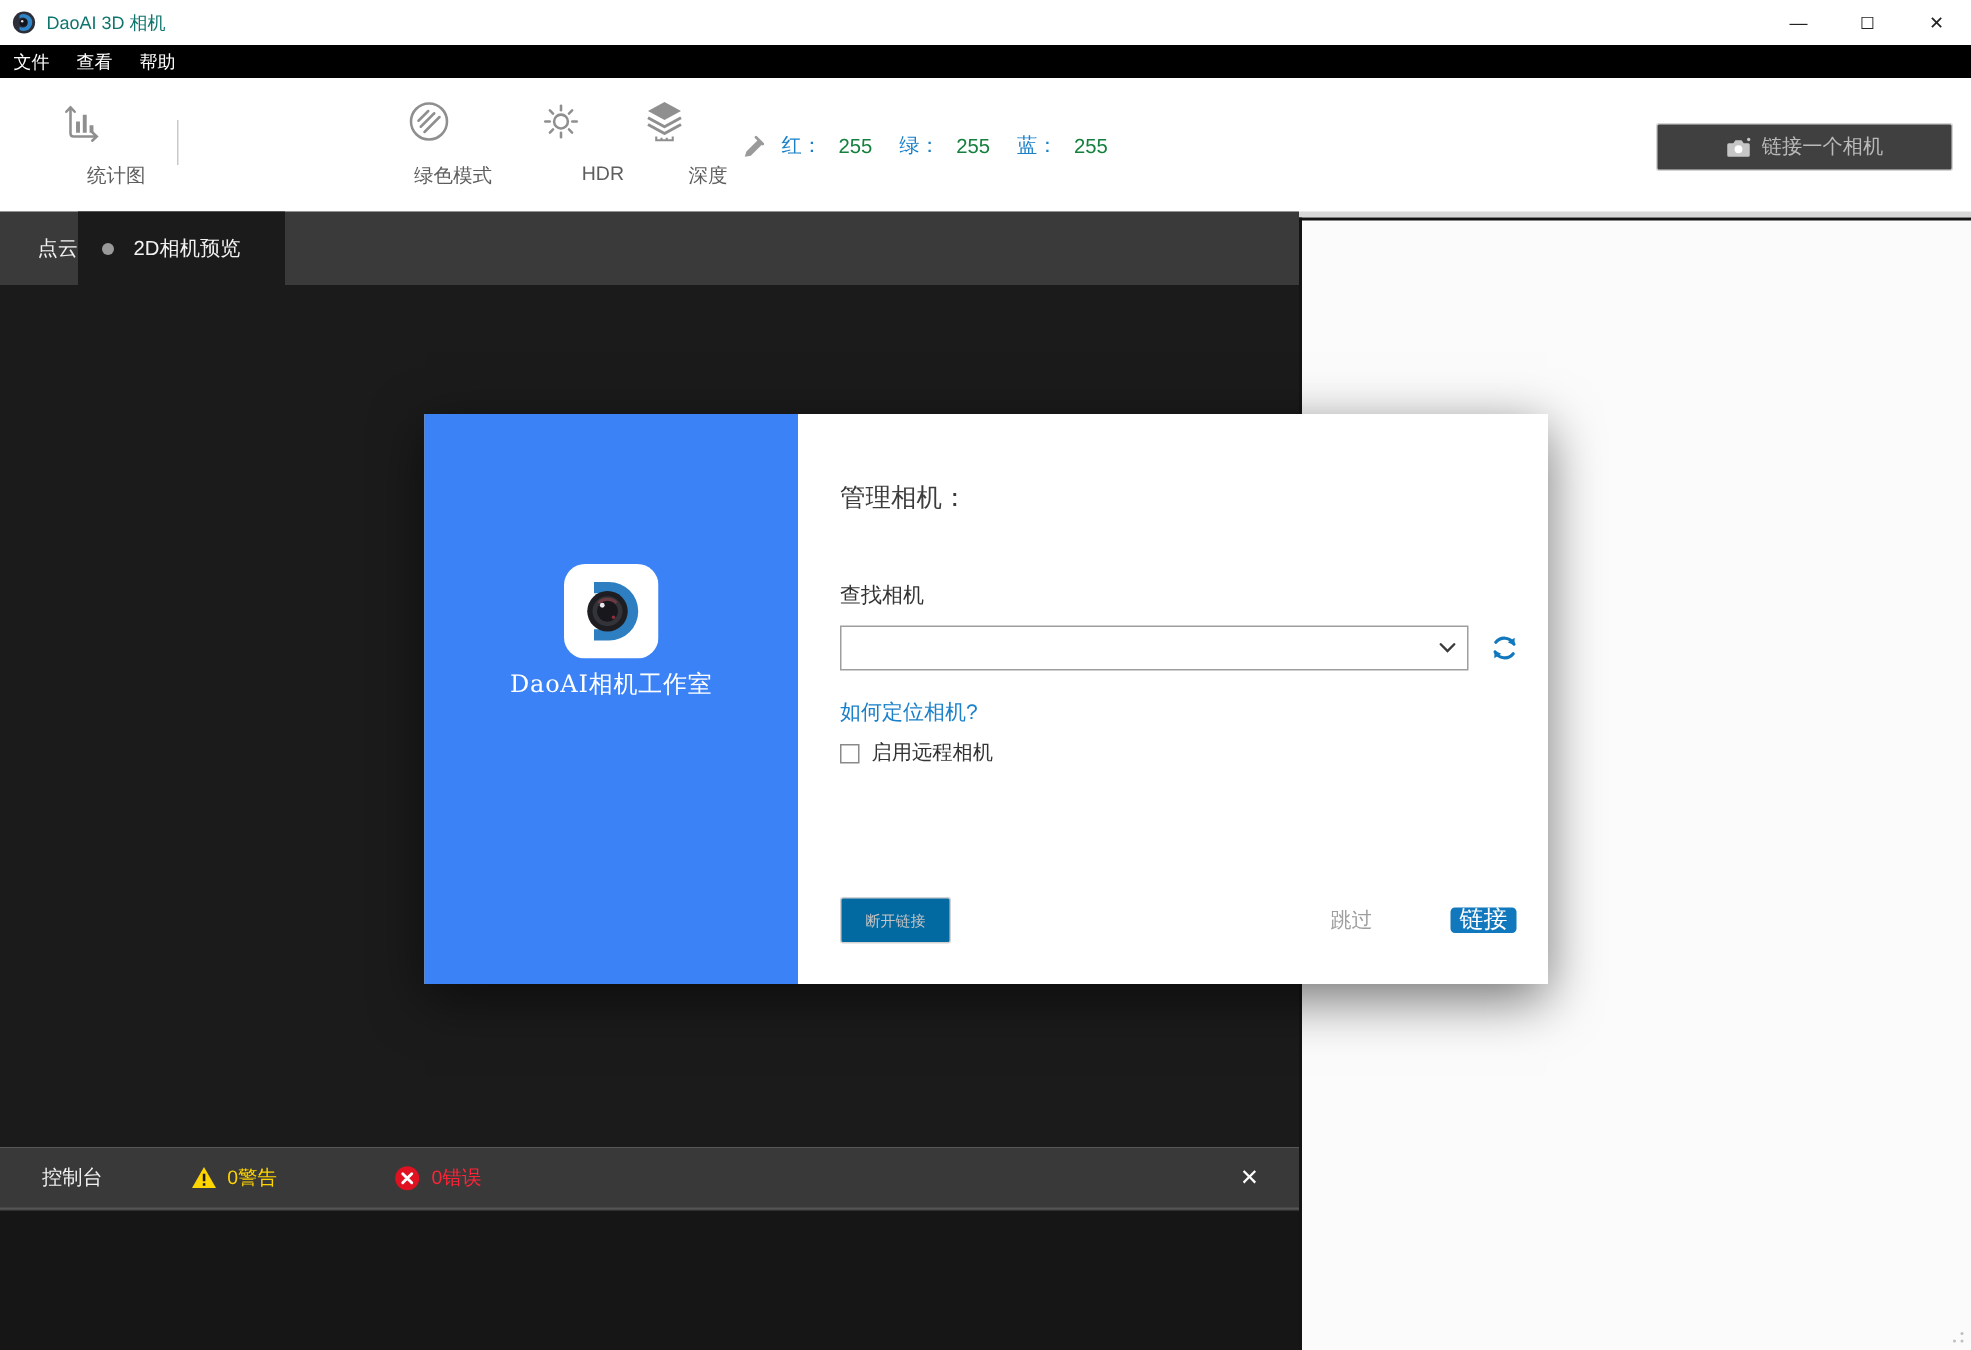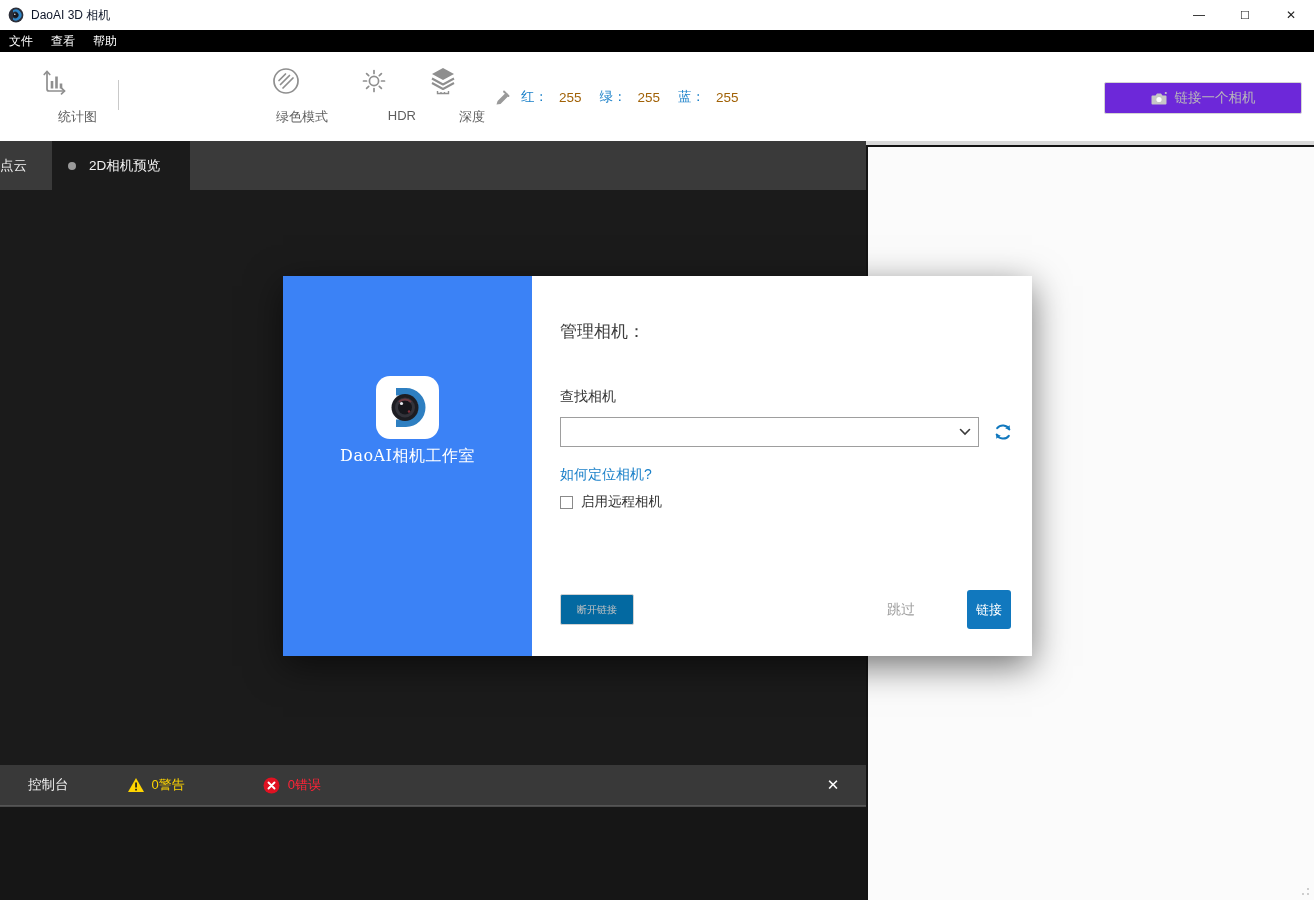--- a/index.html
+++ b/index.html
@@ -2,46 +2,46 @@
 <html><head>
 <meta charset="utf-8">
 <style>
   * { margin:0; padding:0; box-sizing:border-box; }
   html,body { width:1314px; height:900px; overflow:hidden; }
   body { position:relative; background:#d9d9d9; font-family:"Liberation Sans",sans-serif; }
 
   
   .titlebar { position:absolute; left:0; top:0; width:1314px; height:30px; background:#ffffff; display:flex; align-items:center; }
   .titlebar .app-icon { margin-left:8px; width:16px; height:16px; }
-  .titlebar .title { margin-left:7px; font-size:12px; color:#0f172a; }
+  .titlebar .title { margin-left:7px; font-size:12px; color:#0f766e; }
   .win-controls { margin-left:auto; display:flex; height:30px; }
   .win-btn { width:46px; height:30px; display:flex; align-items:center; justify-content:center; font-size:12px; color:#222; cursor:default; }
   .win-btn.max { font-size:11px; }
 
   
   .menubar { position:absolute; left:0; top:30px; width:1314px; height:22px; background:#000; display:flex; align-items:center; }
   .menu-item { color:#fff; font-size:12px; padding:0 9px; height:22px; display:flex; align-items:center; }
 
   
   .toolbar { position:absolute; left:0; top:52px; width:1314px; height:89px; background:#fff; }
   .tool-item { position:absolute; top:10px; width:84px; text-align:right; }
   .tool-item .ticon { height:38px; display:flex; align-items:center; justify-content:center; }
   .tool-item .tlabel { margin-top:8px; font-size:13px; color:#5e5e5e; }
   .tool-sep { position:absolute; left:118px; top:28px; width:1px; height:30px; background:#c9c9c9; }
   .rgb-row { position:absolute; left:494px; top:36px; display:flex; align-items:center; font-size:13.5px; }
   .rgb-pair { display:flex; align-items:center; margin-right:18px; }
   .rgb-label { color:#1a80c9; margin-right:11px; }
-  .rgb-value { color:#a16207; }
-  .connect-camera-btn { position:absolute; left:1104px; top:30px; width:198px; height:32px; background:#6d28d9; border:1px solid #d4d4d4; border-radius:2px; display:flex; align-items:center; justify-content:center; color:#b9b9b9; font-size:13.5px; }
+  .rgb-value { color:#15803d; }
+  .connect-camera-btn { position:absolute; left:1104px; top:30px; width:198px; height:32px; background:#404040; border:1px solid #d4d4d4; border-radius:2px; display:flex; align-items:center; justify-content:center; color:#b9b9b9; font-size:13.5px; }
   .connect-camera-btn svg { margin-right:7px; }
 
   
   .tabbar { position:absolute; left:0; top:141px; width:866px; height:49px; background:#3a3a3a; display:flex; }
   .tab { height:49px; display:flex; align-items:center; color:#f2f2f2; font-size:13.5px; }
-  .tab.pointcloud { width:52px; justify-content:flex-start; }
+  .tab.pointcloud { width:52px; justify-content:flex-end; }
   .tab.active { width:138px; background:#1b1b1b; padding-left:16px; }
   .tab-dot { width:8px; height:8px; border-radius:50%; background:#9a9a9a; margin-right:13px; }
 
   
   .viewport { position:absolute; left:0; top:190px; width:866px; height:575px; background:#1b1b1b; }
   .right-panel { position:absolute; left:866px; top:145px; width:448px; height:755px; background:#fbfbfb; border-left:2px solid #141414; border-top:2px solid #141414; }
   .resize-grip { position:absolute; right:4px; bottom:3px; width:12px; height:12px; }
 
   
   .console-bar { position:absolute; left:0; top:765px; width:866px; height:41px; background:#393939; border-bottom:1px solid #555; display:flex; align-items:center; }
@@ -65,21 +65,21 @@
   .dlg-combo input { flex:1; border:none; outline:none; height:100%; padding:0 8px; font-size:13px; color:#333; background:transparent; }
   .combo-arrow { width:26px; display:flex; justify-content:center; align-items:center; }
   .refresh-btn { position:absolute; left:460px; top:145px; width:22px; height:22px; cursor:pointer; }
   .dlg-link { position:absolute; left:28px; top:190px; font-size:14px; color:#1a80c9; text-decoration:none; }
   .dlg-check-row { position:absolute; left:28px; top:217px; display:flex; align-items:center; }
   .dlg-checkbox { width:13px; height:13px; border:1px solid #8a8a8a; background:#fff; }
   .dlg-check-label { margin-left:8px; font-size:13.5px; color:#333; }
   .dlg-footer { position:absolute; left:28px; right:21px; bottom:27px; display:flex; align-items:center; }
   .btn-disconnect { width:74px; height:31px; border:1px solid #d2d2d2; border-radius:2px; background:#0369a1; color:#c3c3c3; font-size:10px; display:flex; align-items:center; justify-content:center; }
   .btn-skip { margin-left:auto; margin-right:52px; color:#9e9e9e; font-size:14px; }
-  .btn-connect { width:44px; height:39px; background:#1178be; border:none; border-radius:3px; color:#fff; font-size:13px; display:flex; align-items:center; justify-content:center; cursor:pointer; }
+  .btn-connect { width:44px; height:17px; background:#1178be; border:none; border-radius:3px; color:#fff; font-size:16px; display:flex; align-items:center; justify-content:center; cursor:pointer; }
 </style>
 </head>
 <body>
 
 <div class="titlebar">
   <svg class="app-icon" viewBox="0 0 16 16">
     <circle cx="8" cy="8" r="7.4" fill="#2c2f3a"></circle>
     <path d="M5 3.2 A5.6 5.6 0 1 1 5 12.8 L5 10.6 A3.4 3.4 0 1 0 5 5.4 Z" fill="#2e86c8"></path>
     <circle cx="7.6" cy="8" r="2.6" fill="#15161c"></circle>
     <circle cx="6.8" cy="7.2" r="0.8" fill="#dfe6ee"></circle>

